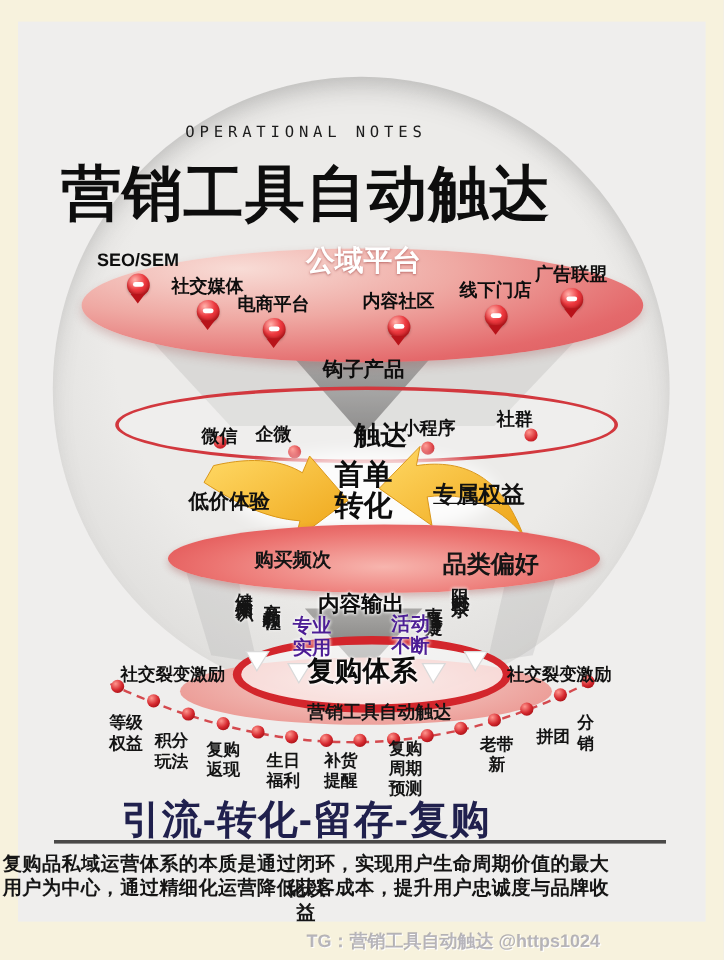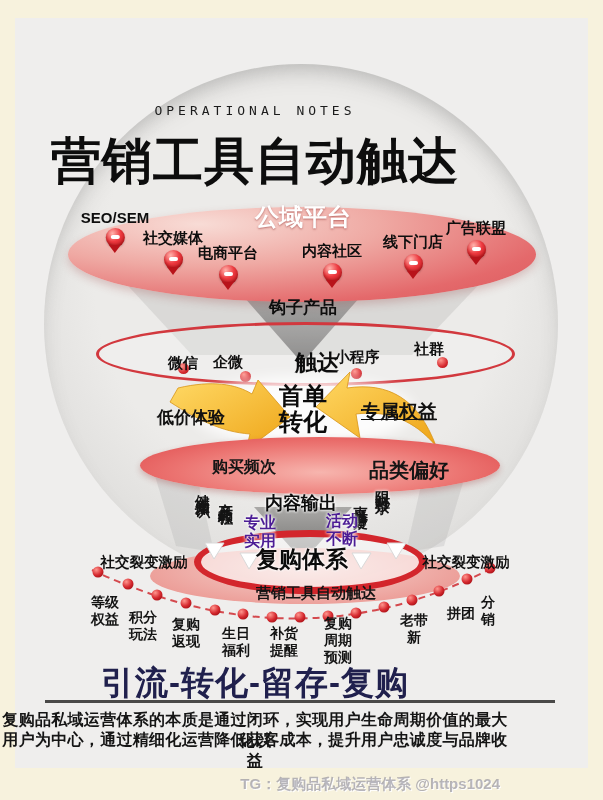--- a/index.html
+++ b/index.html
@@ -229,14 +229,14 @@
   <div class="abs cx tac wrap t4">补货提醒</div>
   <div class="abs cx tac wrap t5">复购周期预测</div>
   <div class="abs cx tac wrap t6">老带新</div>
   <div class="abs cx tac t7">拼团</div>
   <div class="abs cx tac t8">分销</div>
 
   <div class="abs slogan">引流-转化-留存-复购</div>
   <div class="abs divider"></div>
   <div class="abs summary s1">复购品私域运营体系的本质是通过闭环，实现用户生命周期价值的最大化以</div>
   <div class="abs summary s2">用户为中心，通过精细化运营降低获客成本，提升用户忠诚度与品牌收益</div>
-  <div class="abs watermark">TG：复购品私域运营体系 @https1024</div>
+  <div class="abs watermark">TG：营销工具自动触达 @https1024</div>
 </div>
 
 </body></html>

